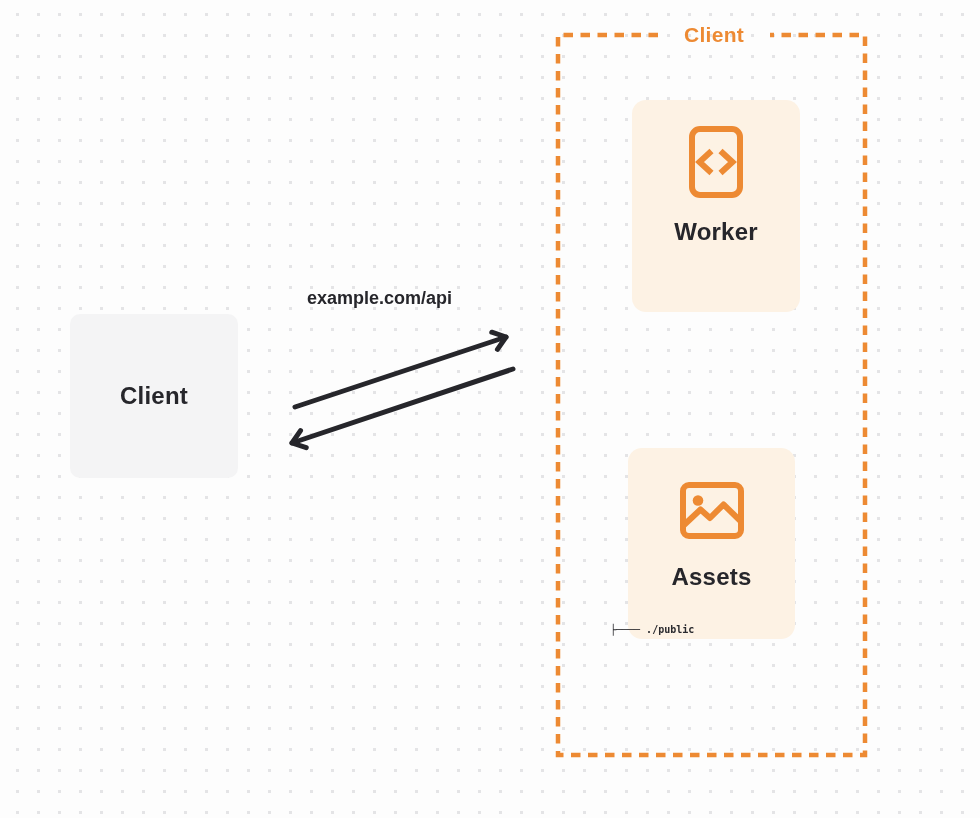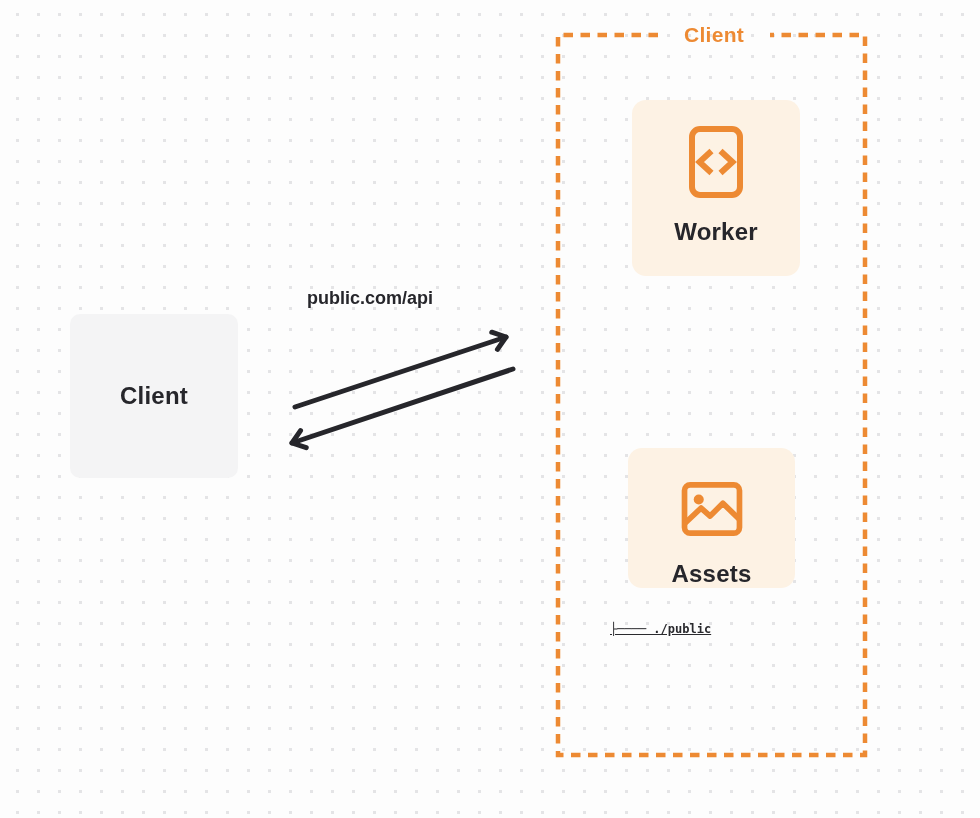--- a/index.html
+++ b/index.html
@@ -10,42 +10,42 @@
     background-size:21px 21px;background-position:7px 4px;
     font-family:"Liberation Sans",sans-serif;
   }
   .overlay{position:absolute;left:0;top:0;pointer-events:none;}
   .card{position:absolute;display:flex;flex-direction:column;align-items:center;box-sizing:border-box;}
   .client-card{
     left:70px;top:314px;width:168px;height:164px;
     background:#F4F4F5;border-radius:10px;justify-content:center;
   }
   .worker-card{
-    left:632px;top:100px;width:168px;height:176px;
+    left:632px;top:100px;width:168px;height:212px;
     background:#FDF2E4;border-radius:14px;justify-content:flex-start;padding-top:26px;
   }
   .assets-card{
-    left:628px;top:448px;width:167px;height:140px;
+    left:628px;top:448px;width:167px;height:191px;
     background:#FDF2E4;border-radius:14px;justify-content:flex-start;padding-top:34px;
   }
   .node-label{font-size:24px;font-weight:700;color:#26262B;letter-spacing:.2px;}
   .worker-card .node-label{margin-top:20px;}
   .assets-card .node-label{margin-top:24px;}
   .project-label{
     position:absolute;left:714px;top:35px;transform:translate(-50%,-52%);
     font-size:21px;font-weight:700;color:#ED8A33;letter-spacing:.3px;white-space:nowrap;
   }
   .api-label{
     position:absolute;left:307px;top:288px;
     font-size:18px;font-weight:700;color:#26262B;white-space:nowrap;
   }
   .tree{
     position:absolute;left:610px;top:619px;
     font-family:"DejaVu Sans Mono","Liberation Mono",monospace;
-    font-size:12px;line-height:21px;font-weight:600;color:#2A2A2E;text-decoration:underline;
+    font-size:10px;line-height:21px;font-weight:600;color:#2A2A2E;
   }
   .tree > div{white-space:pre;}
 </style>
 </head>
 <body>
 
 <div class="canvas">
 
   <svg class="overlay" width="980" height="818" viewBox="0 0 980 818">
     <defs>
@@ -57,21 +57,21 @@
     <line x1="295" y1="407" x2="506" y2="337" stroke="#26262B" stroke-width="5" stroke-linecap="round" marker-end="url(#ah)"></line>
     <line x1="513" y1="369" x2="292" y2="443" stroke="#26262B" stroke-width="5" stroke-linecap="round" marker-end="url(#ah)"></line>
   </svg>
 
   <div class="project-label">Client</div>
 
   <div class="card client-card">
     <span class="node-label">Client</span>
   </div>
 
-  <div class="api-label">public.com/api</div>
+  <div class="api-label">example.com/api</div>
 
   <div class="card worker-card">
     <svg width="54" height="72" viewBox="0 0 54 72">
       <rect x="3" y="3" width="48" height="66" rx="8" fill="none" stroke="#ED8A33" stroke-width="6"></rect>
       <path d="M22.5,25 L10.5,36 L22.5,47" fill="none" stroke="#ED8A33" stroke-width="6" stroke-linejoin="miter"></path>
       <path d="M31.5,25 L43.5,36 L31.5,47" fill="none" stroke="#ED8A33" stroke-width="6" stroke-linejoin="miter"></path>
     </svg>
     <span class="node-label">Worker</span>
   </div>
 

